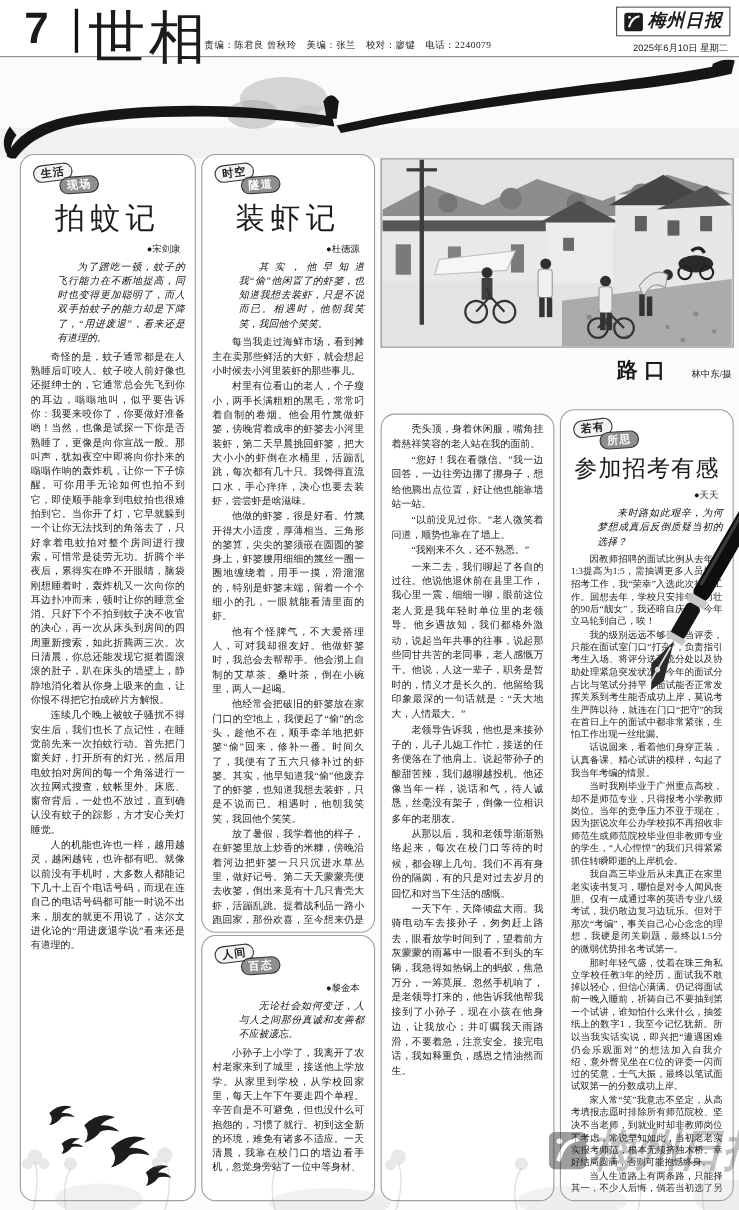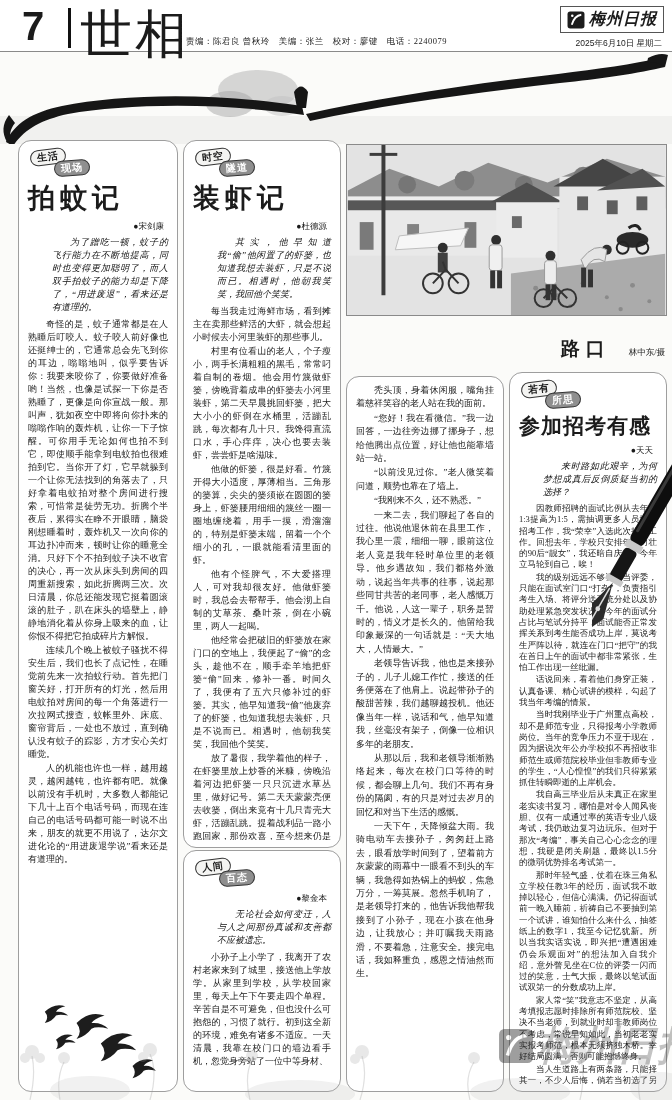--- a/index.html
+++ b/index.html
@@ -26,37 +26,37 @@
   #art1 { left:18px;  top:140px; width:160px; height:952px; }
   #art2 { left:183px; top:140px; width:158px; height:708px; }
   #art3 { left:183px; top:850px; width:158px; height:242px; }
   #cont3{ left:346px; top:376px; width:158px; height:716px; }
   #art4 { left:509px; top:372px; width:158px; height:720px; }
   .badge { position:relative; height:30px; flex:none; }
   .badge .b1 { position:absolute; left:2px; top:1px; border:1px solid #333; background:#f4f4f2;
     border-radius:9px; padding:0 6px; font-size:10px; font-weight:bold; transform:rotate(-7deg); letter-spacing:1px; }
   .badge .b2 { position:absolute; left:26px; top:12px; border:1px solid #333; background:#8f8f8f; color:#fff;
     border-radius:9px; padding:0 6px; font-size:10px; font-weight:bold; transform:rotate(-4deg); letter-spacing:1px; }
-  .box h2 { font-weight:bold; margin-top:2px; flex:none; }
+  .box h2 { text-align:center; font-weight:normal; margin-top:2px; flex:none; }
   #art1 h2, #art2 h2 { font-size:27px; letter-spacing:5px; }
   #art3 h2 { font-size:22px; letter-spacing:2px; }
   #art4 h2 { font-size:21px; letter-spacing:1px; }
   .author { text-align:right; font-size:8.5px; margin:5px 4px 3px 0; flex:none; }
   .intro { font-style:italic; font-size:9px; line-height:13px; text-indent:2em; text-align:justify;
     color:#111; margin-bottom:4px; flex:none;margin-left:24px; }
   .body { flex:1 1 auto; overflow:hidden; }
   .body p { font-size:9px; line-height:13px; text-indent:2em; text-align:justify; margin-bottom:1px; }
   #art4 .body p { font-size:8.5px; line-height:11.3px; }
   #cont3 .body p { font-size:9px; line-height:13.4px; }
   #birds { flex:none; height:92px; margin-top:2px; }
   
   #photo { position:absolute; left:346px; top:144px; width:321px; height:172px;
     border:1px solid #8a8a8a; background:#e6e6e6; z-index:3; }
   #photo svg { display:block; width:100%; height:100%; }
-  #caption { position:absolute; left:470px; top:324px; width:195px; text-align:right; z-index:3;margin-top:12px; }
+  #caption { position:absolute; left:470px; top:324px; width:195px; text-align:right; z-index:3; }
   #caption .cap-title { font-size:19px; font-weight:bold; letter-spacing:6px; margin-right:14px; }
   #caption .cap-credit { font-size:8.5px; color:#222; }
   
   #pen { position:absolute; left:592px; top:435px; width:84px; height:230px; z-index:5; pointer-events:none; }
   #watermark { position:absolute; left:498px; top:1018px; z-index:6; display:flex; align-items:center; gap:3px;
     pointer-events:none; }
   #watermark .wm-text { font-size:40px; font-weight:bold; font-style:italic; color:#2a2a2a; opacity:0.28; letter-spacing:0px; white-space:nowrap; }
   #watermark svg { opacity:0.45; }
   #flora { position:absolute; left:0; bottom:0; width:672px; height:90px; z-index:7; pointer-events:none; opacity:0.8; }
 </style>
@@ -145,21 +145,21 @@
     </div>
 </div>
 
 <div id="cont3" class="box">
   <div class="body">
       <p>秃头顶，身着休闲服，嘴角挂着慈祥笑容的老人站在我的面前。</p>
       <p>“您好！我在看微信。”我一边回答，一边往旁边挪了挪身子，想给他腾出点位置，好让他也能靠墙站一站。</p>
       <p>“以前没见过你。”老人微笑着问道，顺势也靠在了墙上。</p>
       <p>“我刚来不久，还不熟悉。”</p>
       <p>一来二去，我们聊起了各自的过往。他说他退休前在县里工作，我心里一震，细细一聊，眼前这位老人竟是我年轻时单位里的老领导。他乡遇故知，我们都格外激动，说起当年共事的往事，说起那些同甘共苦的老同事，老人感慨万千。他说，人这一辈子，职务是暂时的，情义才是长久的。他留给我印象最深的一句话就是：“天大地大，人情最大。”</p>
-      <p>老领导告诉我，他也是来接孙子的，儿子儿媳工作忙，接送的任务便落在了他肩上。说起带孙子的酸甜苦辣，我们越聊越投机。他还像当年一样，说话和气，他早知道我，丝毫没有架子，倒像一位相识多年的老朋友。</p>
+      <p>老领导告诉我，他也是来接孙子的，儿子儿媳工作忙，接送的任务便落在了他肩上。说起带孙子的酸甜苦辣，我们越聊越投机。他还像当年一样，说话和气，待人诚恳，丝毫没有架子，倒像一位相识多年的老朋友。</p>
       <p>从那以后，我和老领导渐渐熟络起来，每次在校门口等待的时候，都会聊上几句。我们不再有身份的隔阂，有的只是对过去岁月的回忆和对当下生活的感慨。</p>
       <p>一天下午，天降倾盆大雨。我骑电动车去接孙子，匆匆赶上路去，眼看放学时间到了，望着前方灰蒙蒙的雨幕中一眼看不到头的车辆，我急得如热锅上的蚂蚁，焦急万分，一筹莫展。忽然手机响了，是老领导打来的，他告诉我他帮我接到了小孙子，现在小孩在他身边，让我放心；并叮嘱我天雨路滑，不要着急，注意安全。接完电话，我如释重负，感恩之情油然而生。</p>
     </div>
 </div>
 
 <div id="art4" class="box">
   <div class="badge">
     <span class="b1">若有</span>
     <span class="b2">所思</span>
   </div>

